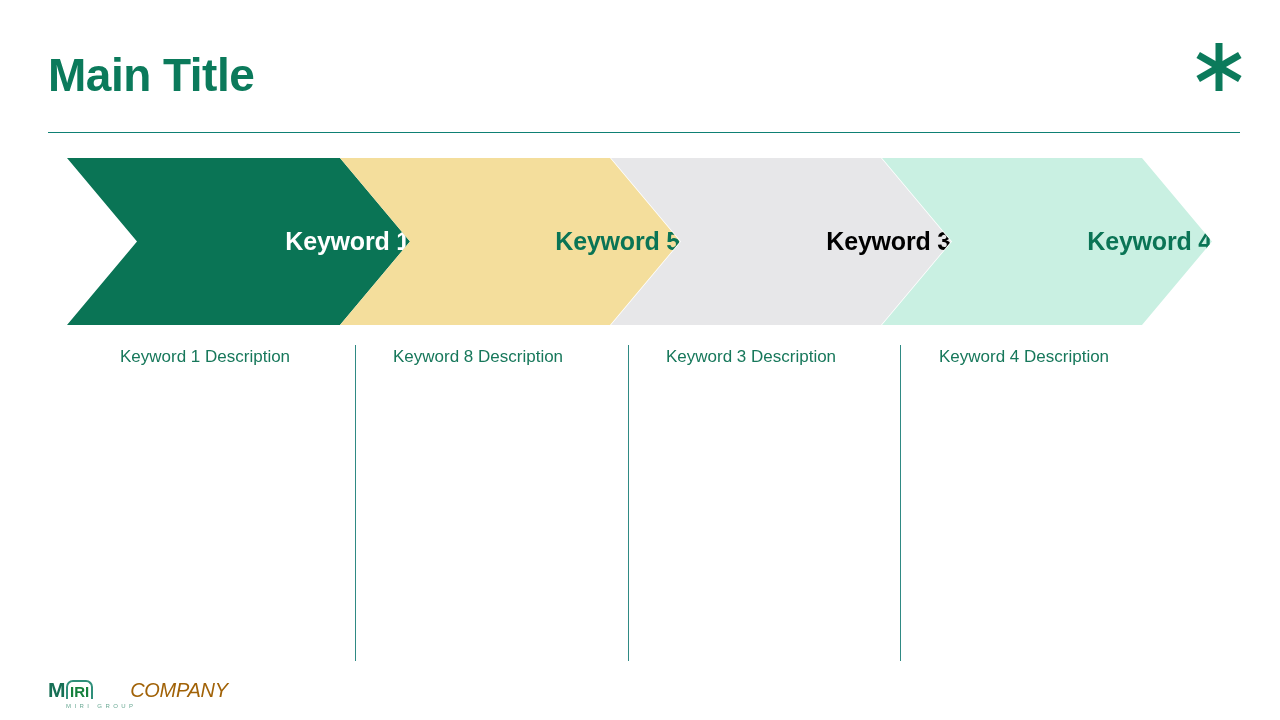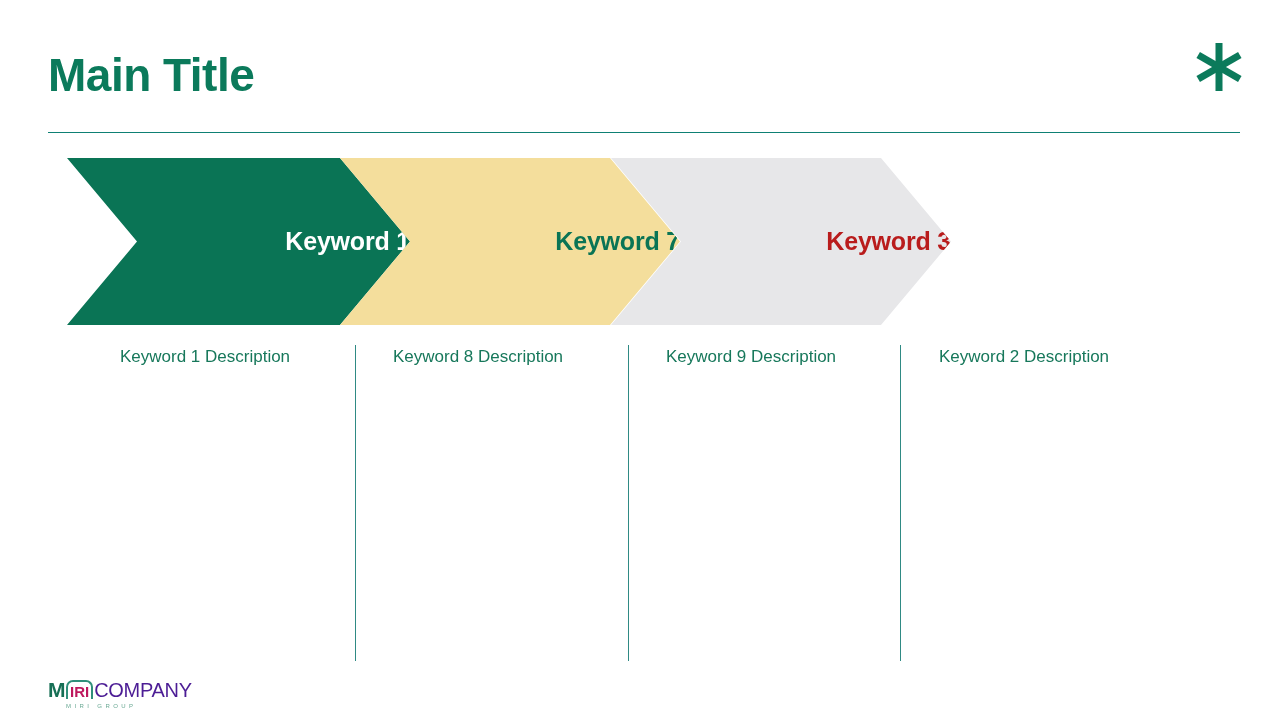--- a/index.html
+++ b/index.html
@@ -137,34 +137,36 @@
   .logo-m {
     font-size: 21px;
     font-weight: bold;
     color: #166f55;
     letter-spacing: -0.5px;
     line-height: 21px;
   }
   .logo-iri {
     font-size: 15px;
     font-weight: bold;
-    color: #be185d;
+    color: #15803d;
     line-height: 15px;
     border: 2px solid #2f8f7a;
     border-bottom: none;
     border-radius: 7px 7px 0 0;
     padding: 2px 2px 0 2px;
     margin: 0 1px;
     letter-spacing: 0px;
   }
   .logo-company {
     font-size: 20px;
-    color: #4c1d95;
+    font-style: italic;
+    color: #a16207;
     letter-spacing: -0.3px;
     line-height: 20px;
+    padding-left: 36px;
   }
   .logo-sub {
     font-size: 6px;
     color: #6aa994;
     letter-spacing: 3.4px;
     margin-top: 3px;
     margin-left: 18px;
   }
 </style>
 </head>
@@ -186,50 +188,53 @@
 
   <div class="header-rule"></div>
 
   <div class="chevron-band">
 
     <div class="chevron chev-1" style="background:#0a7455;">
       <span class="chevron-label" style="color:#ffffff;">Keyword 1</span>
     </div>
 
     <div class="chevron chev-2" style="background:#f4de9c;">
-      <span class="chevron-label" style="color:#0a7455;">Keyword 7</span>
+      <span class="chevron-label" style="color:#0a7455;">Keyword 5</span>
     </div>
 
     <div class="chevron chev-3" style="background:#e7e7e9;">
-      <span class="chevron-label" style="color:#b91c1c;">Keyword 3</span>
-    </div>
-
+      <span class="chevron-label" style="color:#000000;">Keyword 3</span>
+    </div>
+
+    <div class="chevron chev-4" style="background:#c9f0e2;">
+      <span class="chevron-label" style="color:#0a7455;">Keyword 4</span>
+    </div>
 
   </div>
 
   <div class="divider div-1"></div>
   <div class="divider div-2"></div>
   <div class="divider div-3"></div>
 
   <div class="desc-row">
 
     <div class="desc-col desc-1">
       <div class="desc-text">Keyword 1 Description</div>
     </div>
 
     <div class="desc-col desc-2">
       <div class="desc-text">Keyword 8 Description</div>
     </div>
 
     <div class="desc-col desc-3">
-      <div class="desc-text">Keyword 9 Description</div>
+      <div class="desc-text">Keyword 3 Description</div>
     </div>
 
     <div class="desc-col desc-4">
-      <div class="desc-text">Keyword 2 Description</div>
+      <div class="desc-text">Keyword 4 Description</div>
     </div>
 
   </div>
 
   <div class="logo">
     <div class="logo-main">
       <span class="logo-m">M</span>
       <span class="logo-iri">IRI</span>
       <span class="logo-company">COMPANY</span>
     </div>

